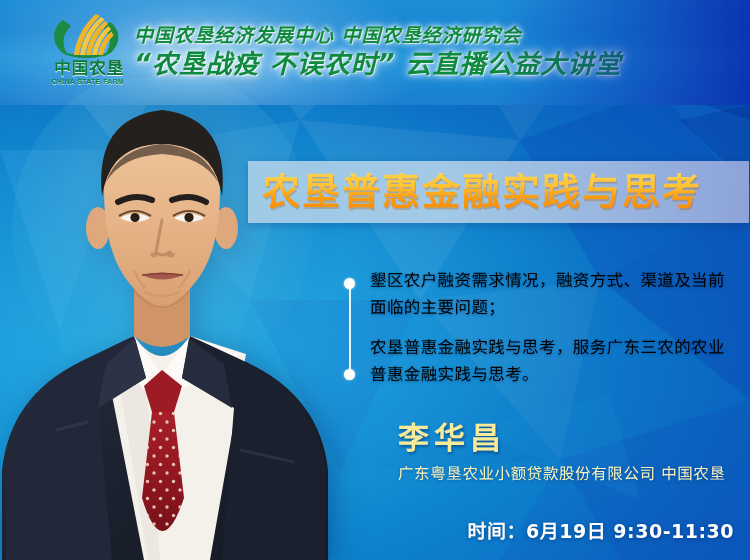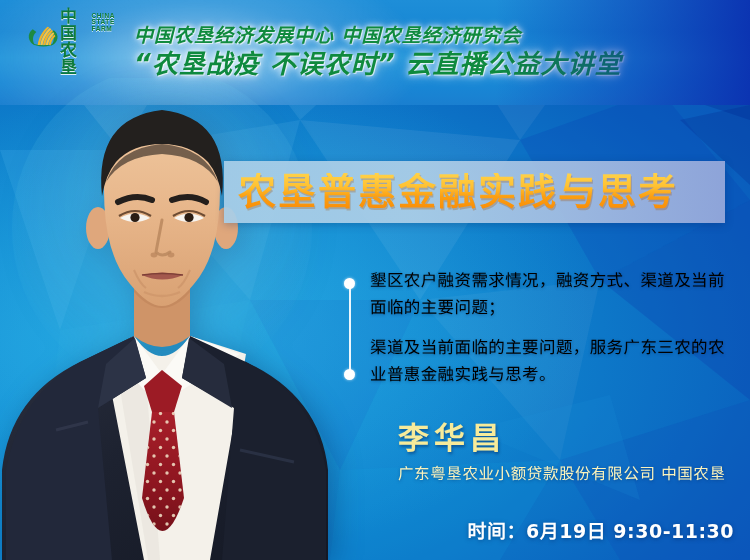--- a/index.html
+++ b/index.html
@@ -44,21 +44,21 @@
     content:"";position:absolute;right:0;top:0;width:34%;height:100%;
     background:linear-gradient(90deg, rgba(12,70,190,0) 0%, rgba(11,55,180,.55) 55%, rgba(10,45,175,.92) 100%);
   }
   .header-inner{position:relative;height:100%;display:flex;align-items:center;}
 
   
   .logo{
     position:relative;
     width:98px;height:86px;margin-left:26px;margin-top:2px;
     flex:0 0 auto;
-    display:flex;flex-direction:row;align-items:flex-start;justify-content:flex-start;
+    display:flex;flex-direction:column;align-items:flex-end;justify-content:flex-start;
   }
   .logo-mark{position:relative;width:76px;height:52px;}
   .logo-mark svg{display:block;width:100%;height:100%;}
   .logo-cn{
     font-size:17px;font-weight:700;color:#0e7a3c;letter-spacing:.5px;
     line-height:1;margin-top:-3px;
     text-shadow:0 1px 0 rgba(255,255,255,.85);
     font-family:"DejaVu Sans","Liberation Sans",sans-serif;
   }
   .logo-en{
@@ -92,21 +92,21 @@
   
   .portrait{
     position:absolute;left:-6px;top:78px;width:360px;height:482px;
     overflow:hidden;
     filter:drop-shadow(6px 4px 14px rgba(2,40,90,.35));
   }
   .portrait svg{display:block;width:100%;height:100%;}
 
   
   .title-band{
-    position:absolute;left:224px;top:161px;width:501px;height:62px;
+    position:absolute;left:248px;top:161px;width:501px;height:62px;
     background:linear-gradient(90deg,
        rgba(168,206,232,.93) 0%,
        rgba(172,206,231,.93) 38%,
        rgba(166,190,226,.92) 70%,
        rgba(156,172,220,.90) 100%);
     box-shadow:0 2px 8px rgba(5,35,95,.28);
     display:flex;align-items:center;text-align:right;
   }
   .title-text{
     margin-left:14px;
@@ -315,21 +315,21 @@
   </div>
 
   <div class="bullets">
     <div class="bullet-rail">
       <div class="rail-line"></div>
       <div class="rail-dot top"></div>
       <div class="rail-dot bottom"></div>
     </div>
     <div class="bullet-body">
       <p class="bullet-p">墾区农户融资需求情况，融资方式、渠道及当前面临的主要问题；</p>
-      <p class="bullet-p">渠道及当前面临的主要问题，服务广东三农的农业普惠金融实践与思考。</p>
+      <p class="bullet-p">农垦普惠金融实践与思考，服务广东三农的农业普惠金融实践与思考。</p>
     </div>
   </div>
 
   <div class="speaker">
     <div class="speaker-name">李华昌</div>
     <div class="speaker-role">广东粤垦农业小额贷款股份有限公司  中国农垦</div>
   </div>
 
   <div class="time">时间：6月19日 9:30-11:30</div>
 

